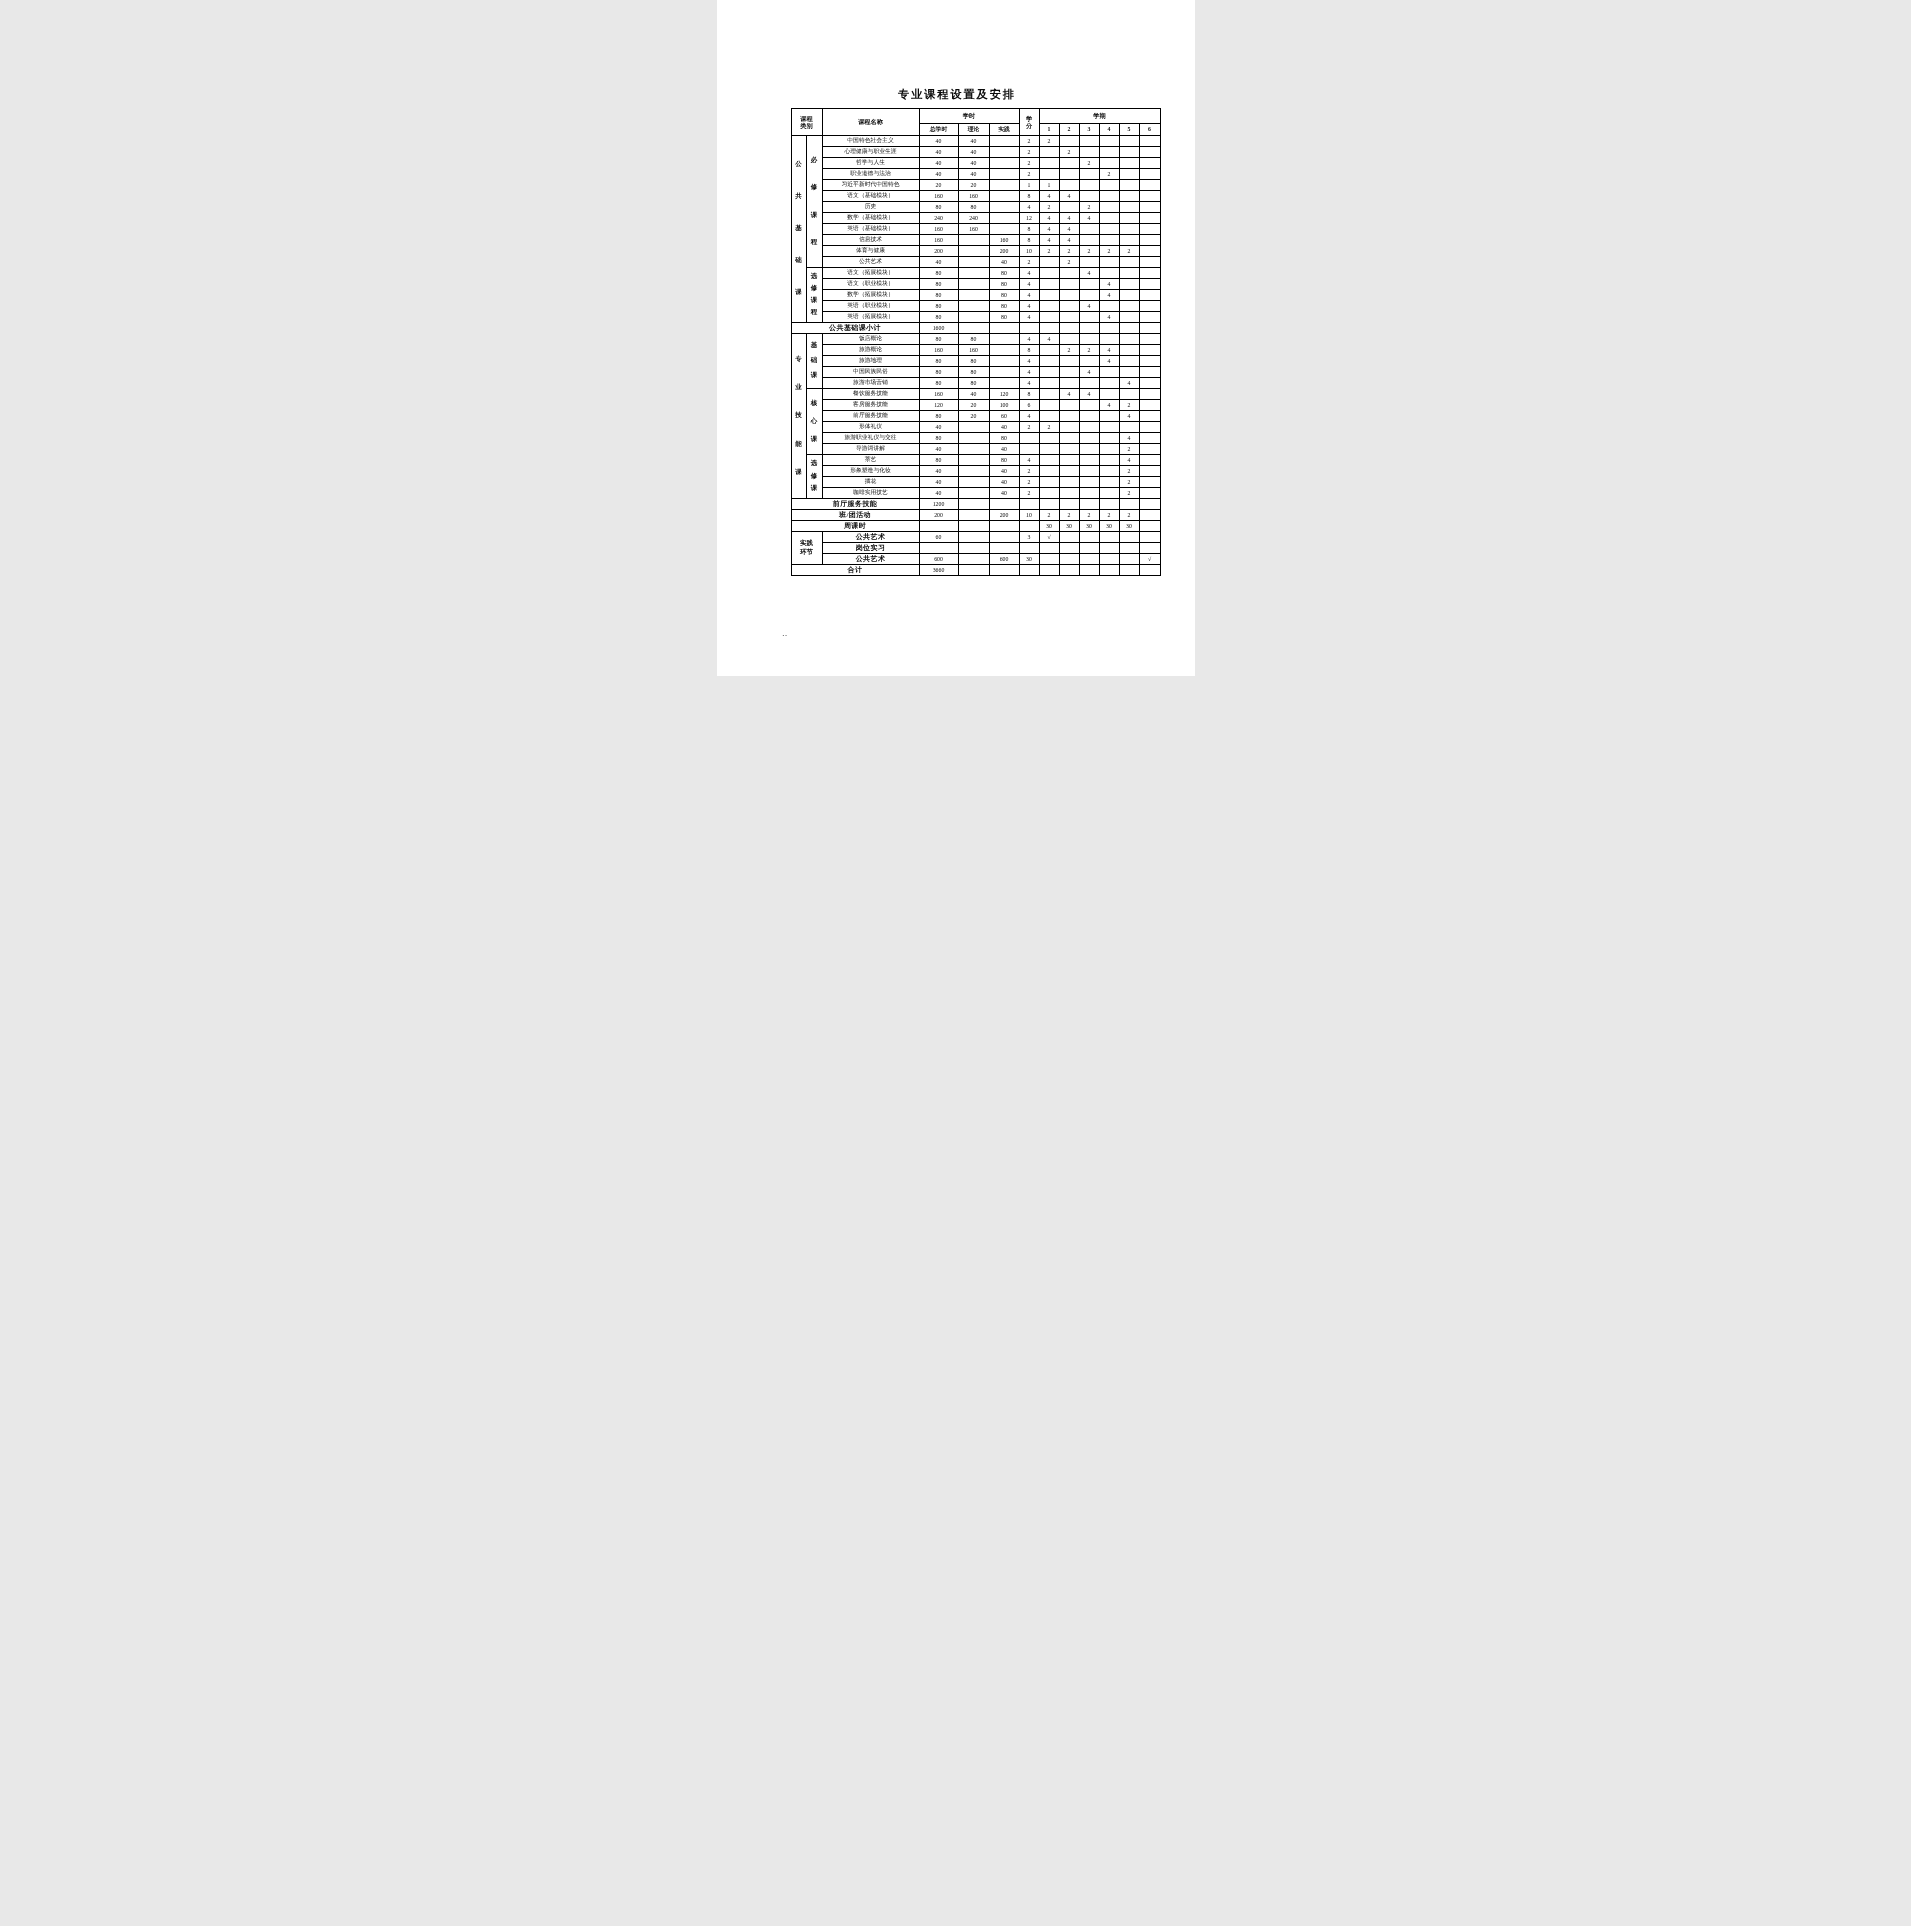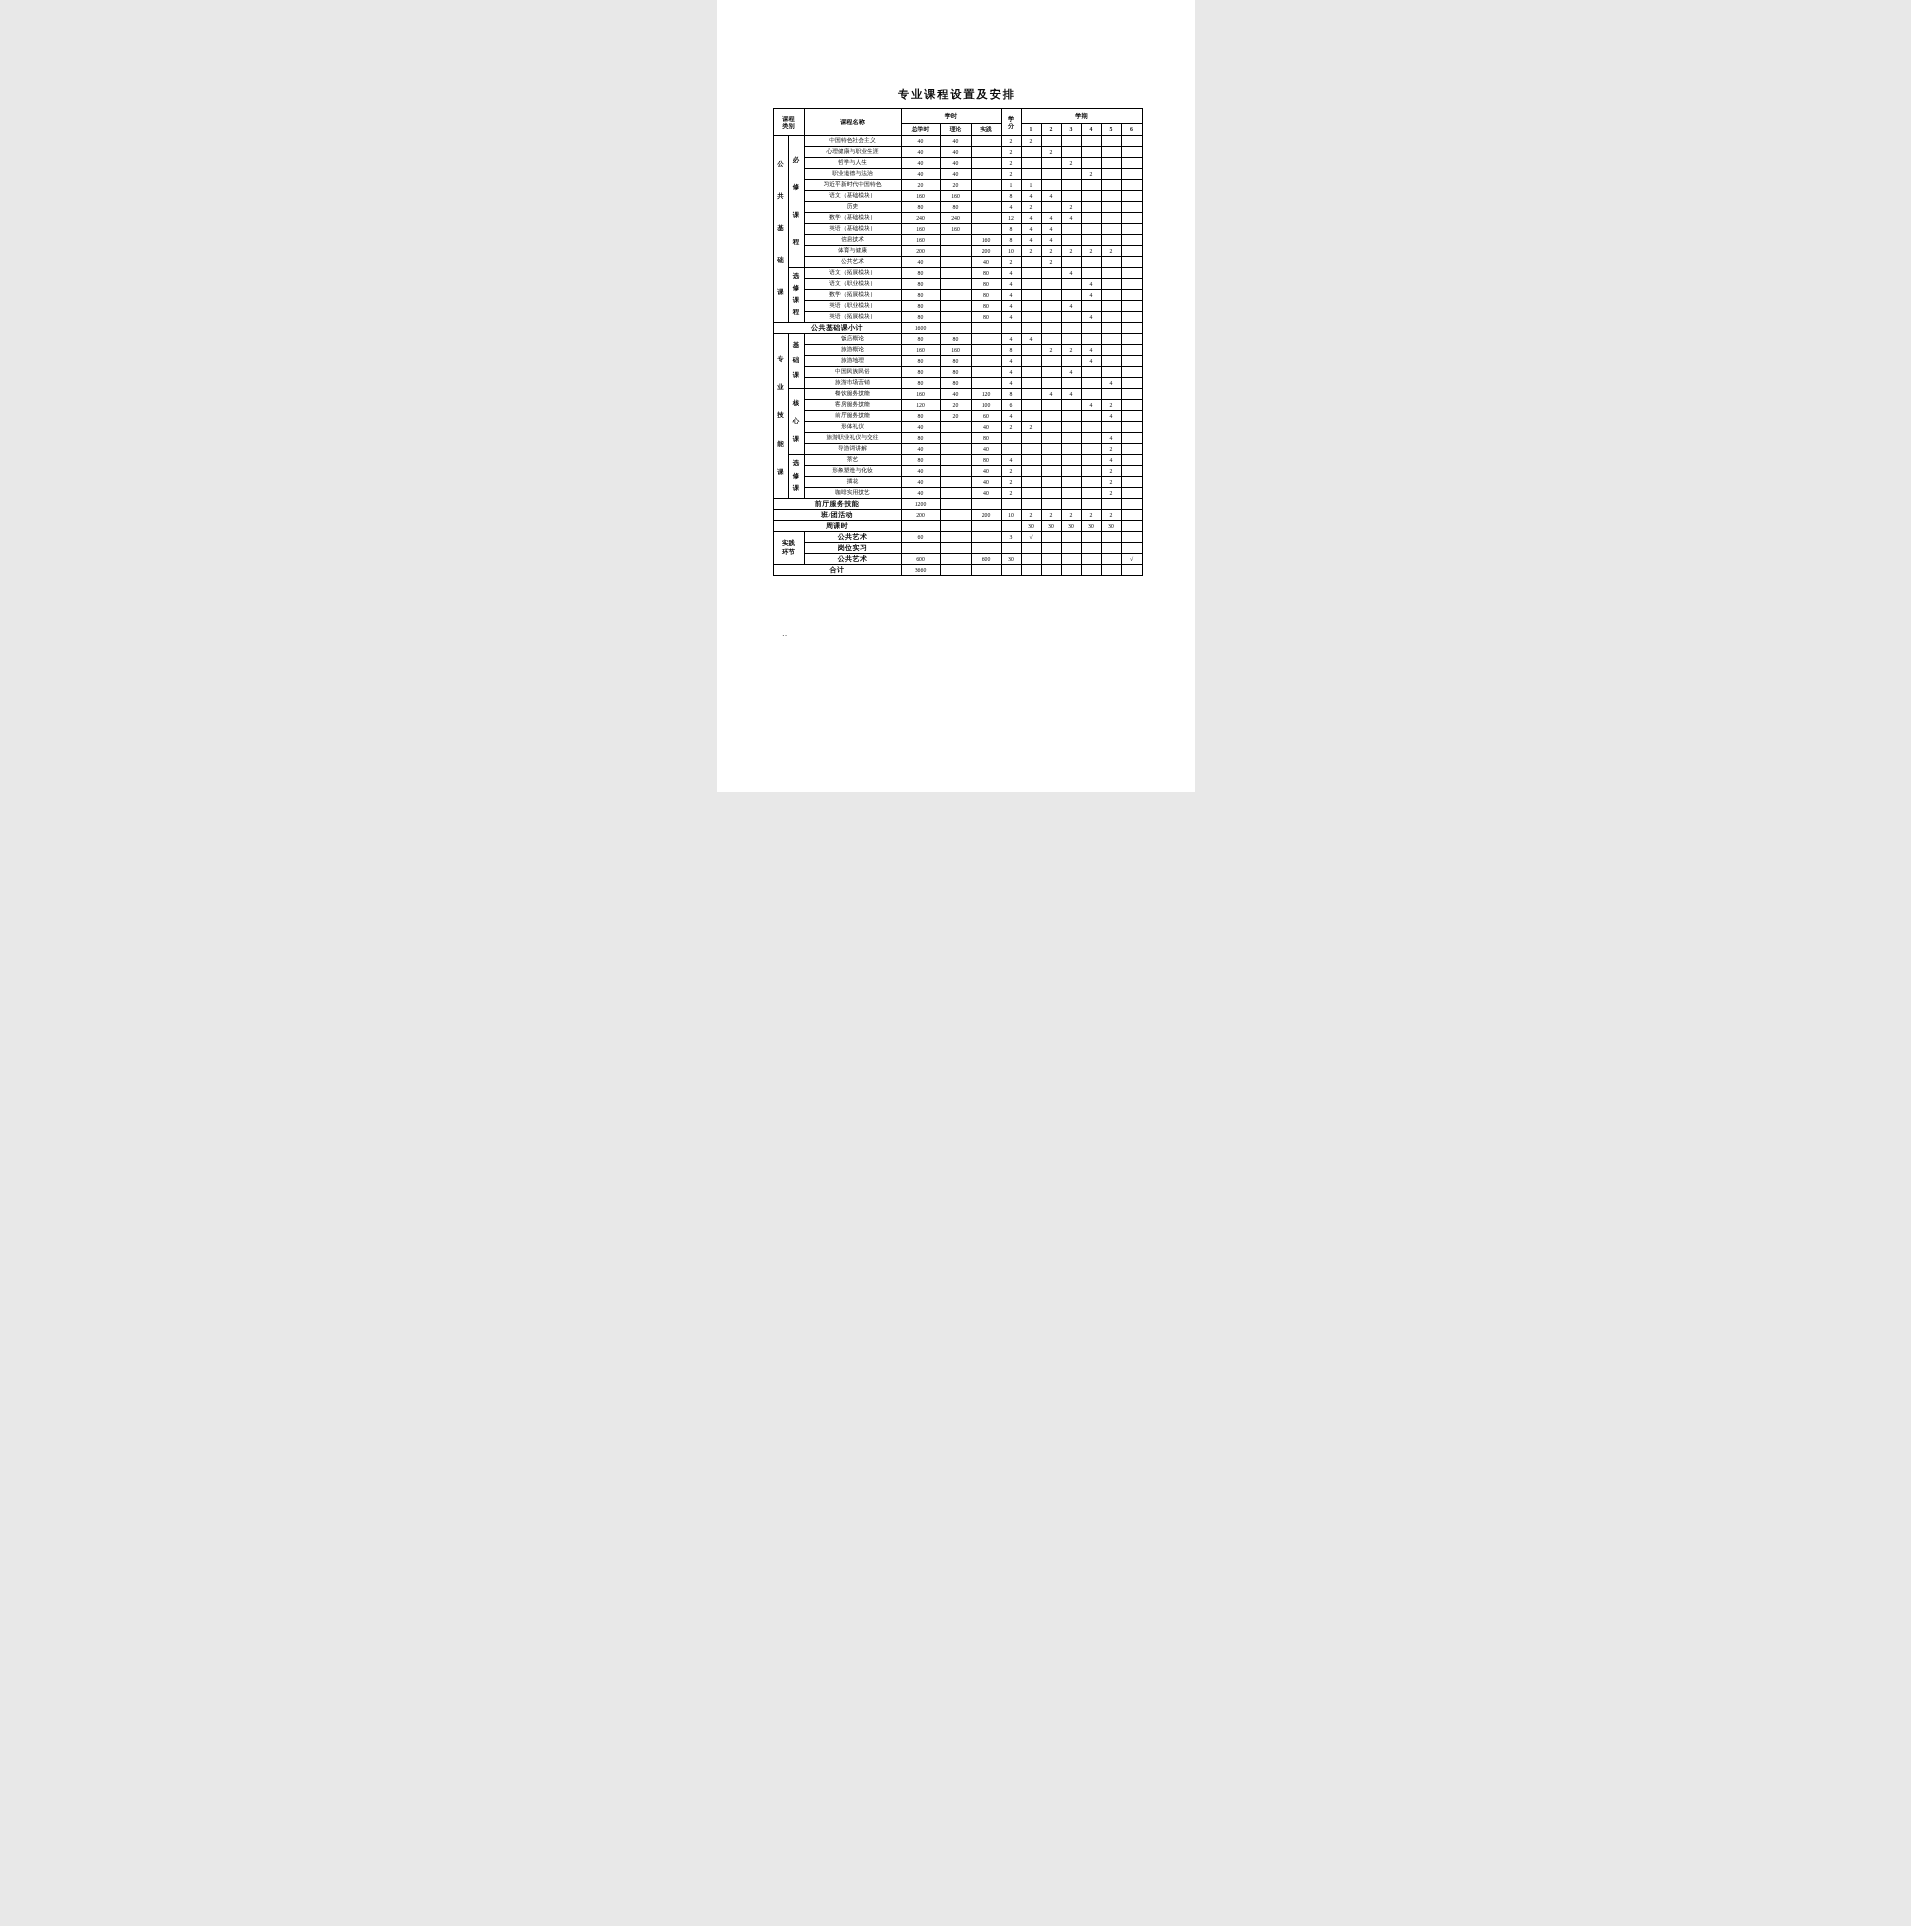--- a/index.html
+++ b/index.html
@@ -1,33 +1,33 @@
 <!DOCTYPE html>
 <html style="font-size:6.2px"><head>
 <meta charset="utf-8">
 <style>
   html,body{margin:0;padding:0;background:#e8e8e8;}
   *{box-sizing:border-box;}
   .page{
     position:relative;
-    width:478px;height:792px;
+    width:478px;height:676px;
     margin:0 auto;
     background:#ffffff;
     font-family:"Liberation Serif","DejaVu Serif",serif;
     color:#0a0a0a;
     overflow:hidden;
   }
   .title{
     position:absolute;left:56px;top:87px;width:369px;
     text-align:center;
     font-size:11.2px;font-weight:700;letter-spacing:1.9px;
     white-space:nowrap;
   }
   table.curriculum{
-    position:absolute;left:56px;top:108px;width:369px;
+    position:absolute;left:74px;top:108px;width:369px;
     border-collapse:collapse;table-layout:fixed;
     border:1.2px solid #000;
   }
   table.curriculum th,table.curriculum td{
     border-left:0.4px solid #000;
     border-right:0.4px solid #000;
     border-top:0.8px solid #000;
     border-bottom:0.8px solid #000;
     padding:0 0.8px;
     text-align:center;vertical-align:middle;

